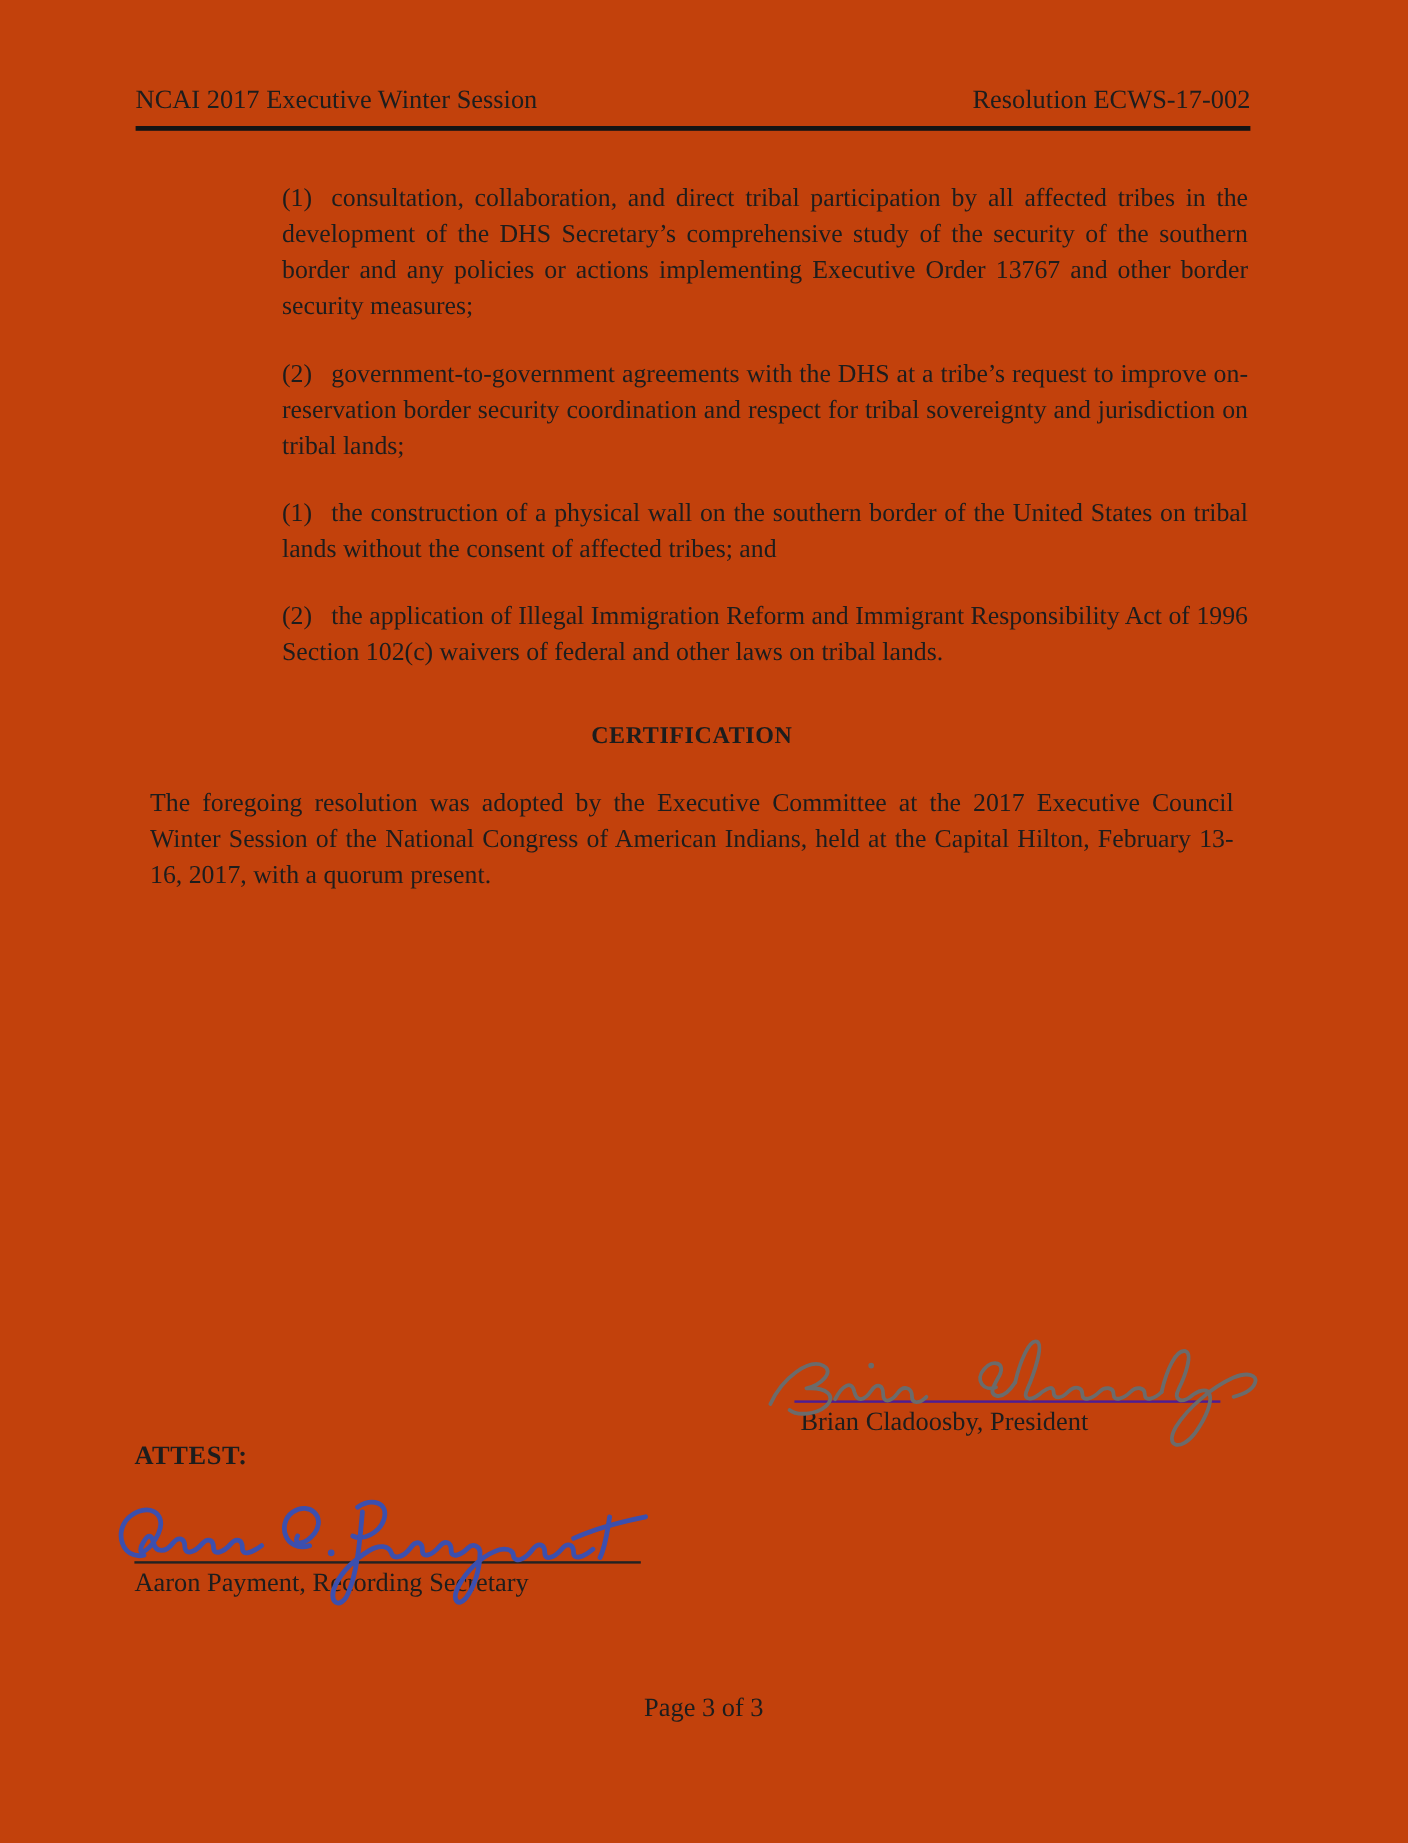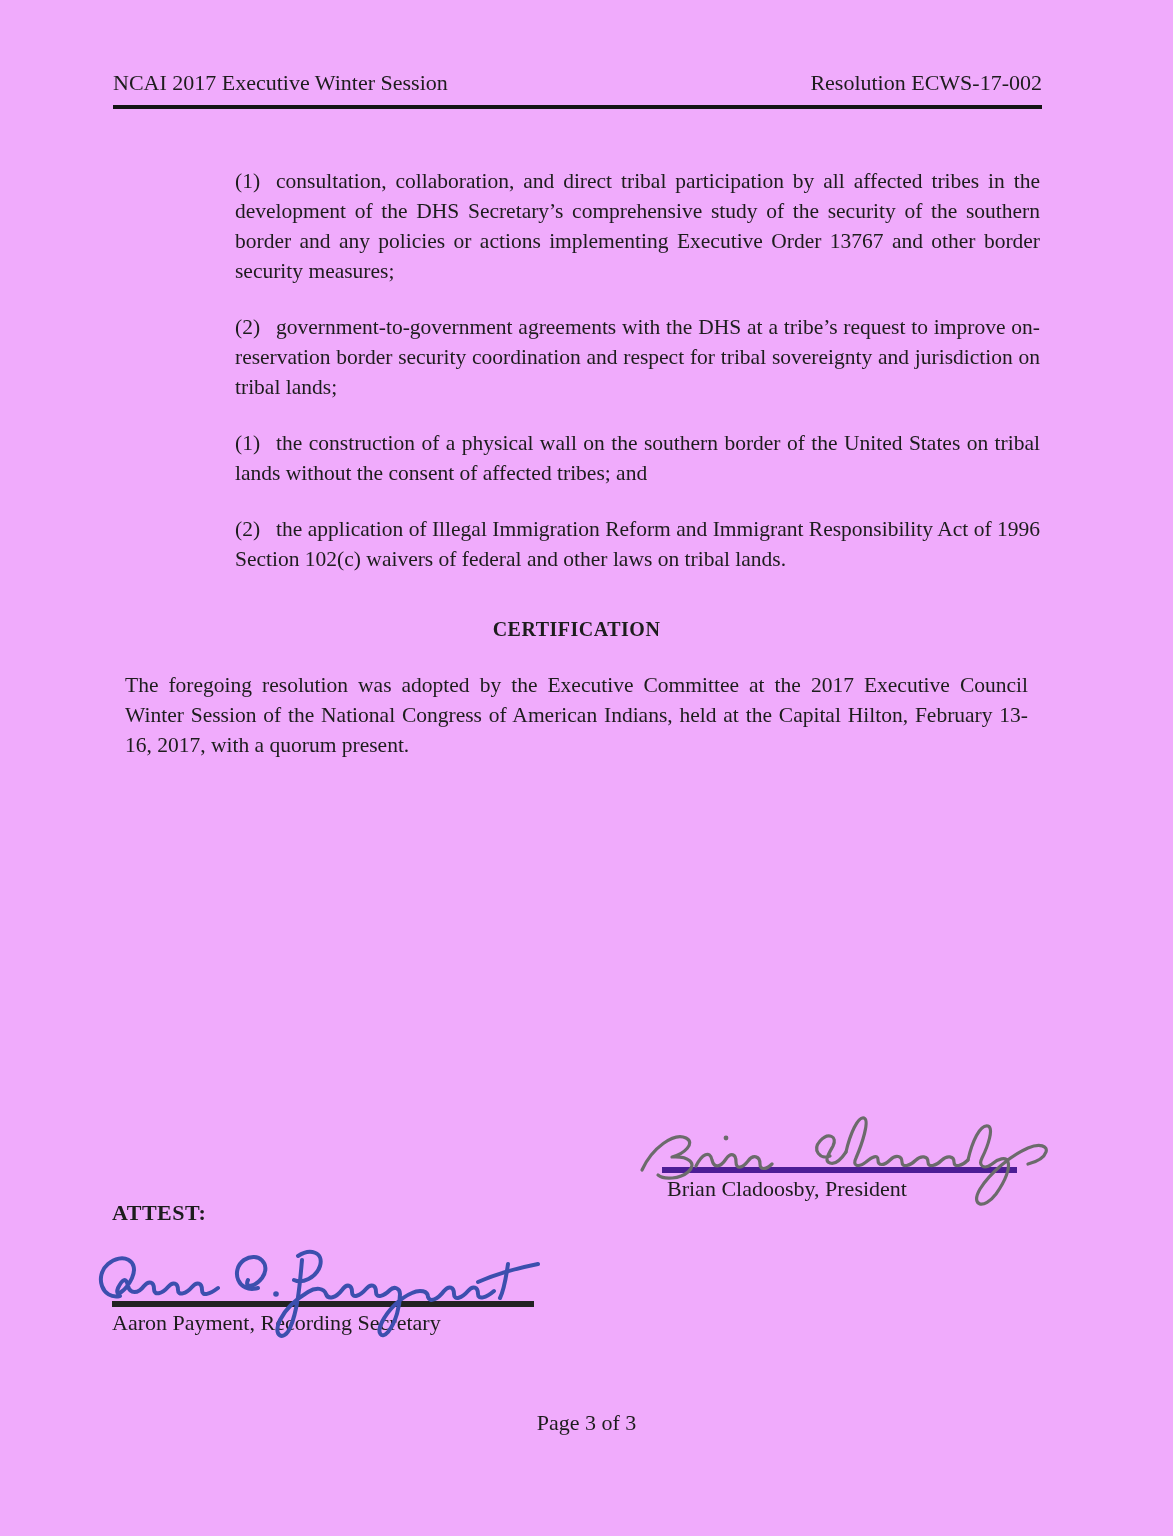--- a/index.html
+++ b/index.html
@@ -1,48 +1,48 @@
 <!DOCTYPE html>
 <html style="--color-ink: #1d1d1d; --color-president_sig: #6b6b6b; --color-secretary_sig: #3c4fae;"><head>
 <meta charset="utf-8">
 <style>
   html,body{margin:0;padding:0;background:#ffffff;}
   .page{
     position:relative;
     width:1173px;height:1536px;
-    background:#f0abfc;
+    background:#c2410c;
     font-family:"Liberation Serif", serif;
     color:var(--color-ink,#1d1d1d);
     overflow:hidden;
   }
   
   .header{
     position:absolute;left:113px;right:131px;top:70px;
     display:flex;justify-content:space-between;align-items:flex-end;
     font-size:22px;
     padding-bottom:9px;
     border-bottom:4px solid #141414;
   }
   
   .content{
     position:absolute;left:113px;right:133px;top:150px;
     font-size:21.5px;line-height:30px;
   }
   .lead{margin:0 0 26px 67px;}
   .lead b{font-weight:bold;}
-  .item{margin:16px 0 26px 122px;text-align:justify;}
+  .item{margin:0 0 26px 122px;text-align:justify;}
   .item .num{margin-right:16px;}
   .cert-heading{
     text-align:center;font-weight:bold;font-size:20px;
     margin:40px 0 26px 0;letter-spacing:.5px;
   }
   .cert-body{margin:12px;text-align:justify;}
   
   .sig-line{
-    position:absolute;border-top:6px solid #4c1d95;
+    position:absolute;border-top:2px solid #4c1d95;
     font-size:22px;line-height:26px;padding-top:3px;z-index:1;
   }
   .sig-line.president{left:662px;top:1167px;width:350px;padding-left:5px;}
   .sig-line.secretary{left:112px;top:1301px;width:422px;border-top-color:#222;}
   .attest{
     position:absolute;left:112px;top:1200px;
     font-size:22px;font-weight:bold;letter-spacing:.5px;font-family:Liberation Serif, serif;
   }
   .sig-svg{position:absolute;z-index:3;pointer-events:none;}
   .sig-svg.president{left:608px;top:1086px;}

